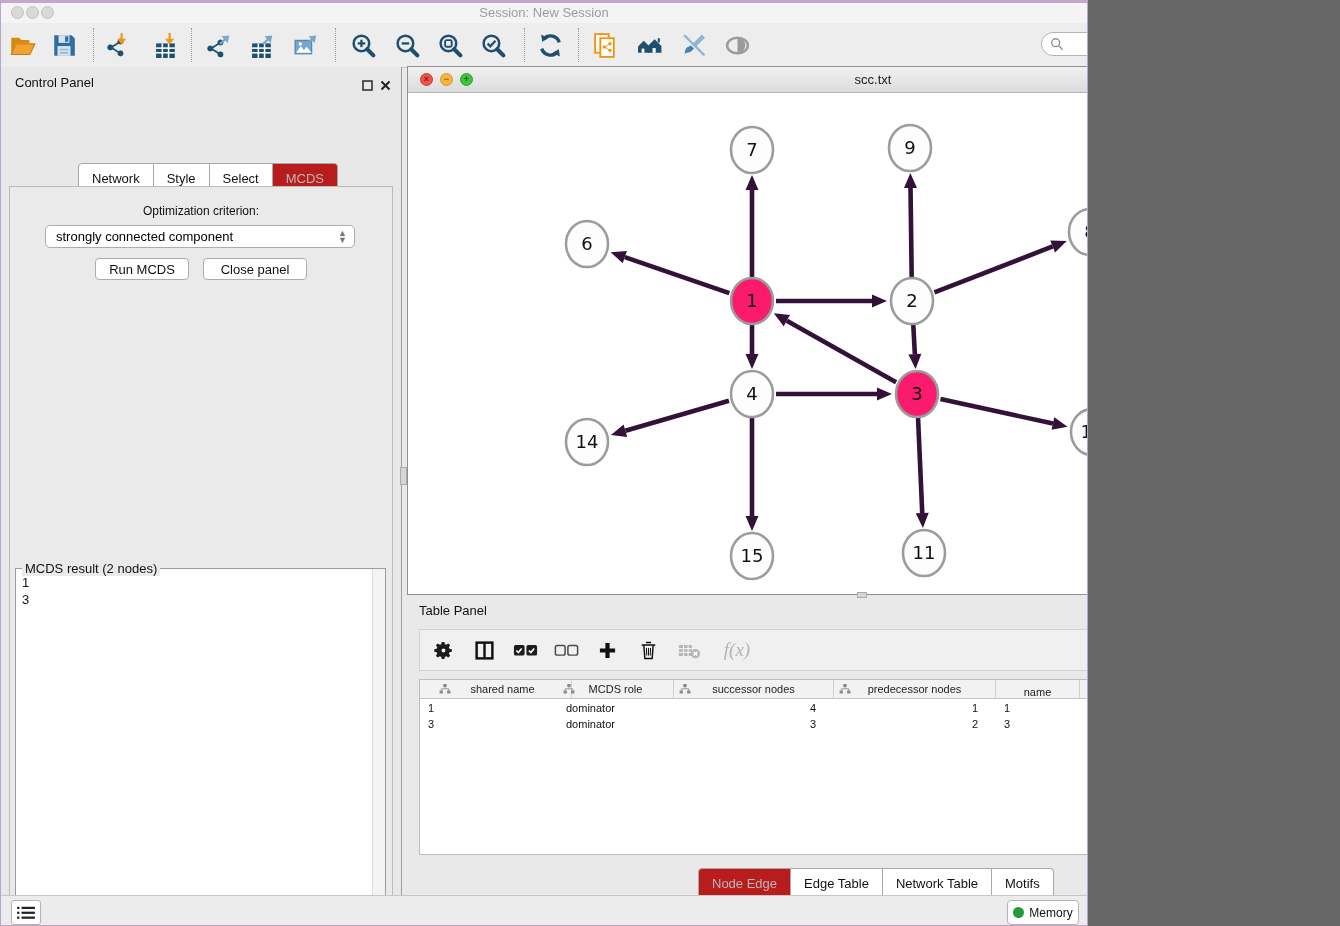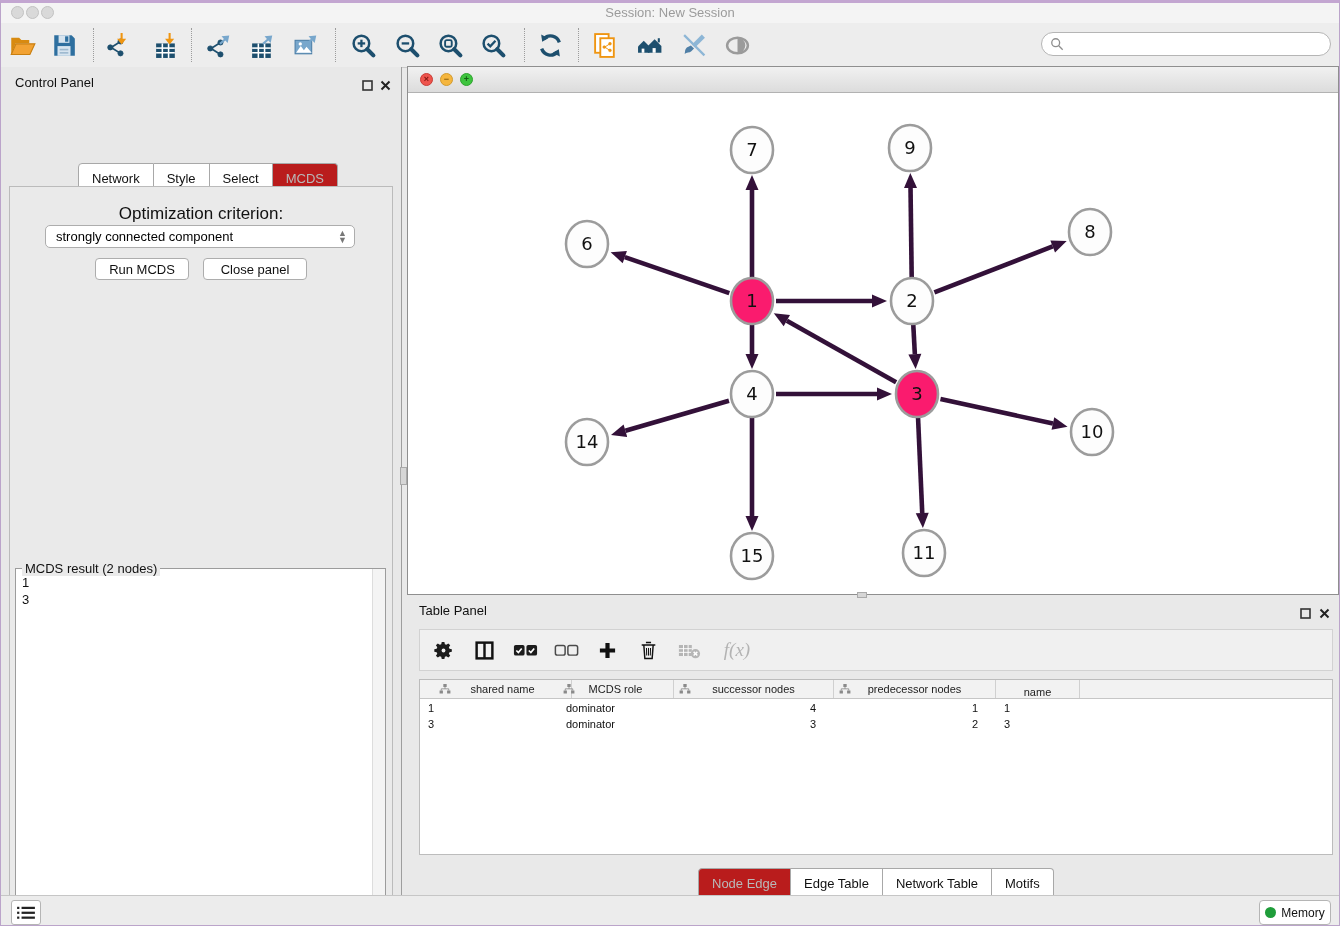--- a/index.html
+++ b/index.html
@@ -1,16 +1,16 @@
 <!DOCTYPE html>
 <html><head>
 <meta charset="utf-8">
 <style>
   html,body{margin:0;padding:0;background:#666;}
-  #app{position:relative;width:1340px;height:926px;box-sizing:border-box;
+  #app{position:relative;width:1088px;height:926px;box-sizing:border-box;
        background:#e9e9e9;font-family:"Liberation Sans","DejaVu Sans",sans-serif;
        overflow:hidden;border:1px solid #bba4ca;border-top:3px solid #c3a6d1;}
   .abs{position:absolute;}
   
   #titlebar{left:0;top:0;width:100%;height:20px;background:#f4f4f4;border-bottom:1px solid #cfcfcf;}
   .tl{position:absolute;top:3px;width:13px;height:13px;border-radius:50%;background:#d9d9d9;border:1px solid #c2c2c2;box-sizing:border-box;}
   #win-title{left:0;top:2px;width:100%;text-align:center;font-size:13px;color:#9b9b9b;}
   
   #toolbar{left:0;top:20px;width:100%;height:44px;background:#ededed;border-bottom:1px solid #c9c9c9;}
   .tbtn{position:absolute;top:5px;width:34px;height:34px;display:flex;align-items:center;justify-content:center;cursor:pointer;}
@@ -20,21 +20,21 @@
   
   #control-panel{left:0;top:64px;width:401px;height:828px;background:#e8e8e8;border-right:1px solid #9e9e9e;box-sizing:border-box;}
   .panel-title{font-size:13px;color:#111;}
   .panel-winbtn{position:absolute;width:13px;height:13px;cursor:pointer;}
   .seg-tabs{display:flex;}
   .seg{height:21px;line-height:21px;padding:4px 13px;font-size:13px;background:#fff;border:1px solid #a8a8a8;border-left:none;color:#111;cursor:pointer;white-space:nowrap;}
   .seg:first-child{border-left:1px solid #a8a8a8;border-radius:4px 0 0 4px;}
   .seg:last-child{border-radius:0 4px 4px 0;}
   .seg.active{background:#b91c1c;color:#b9b9b9;}
   #cp-box{left:8px;top:119px;width:384px;height:758px;border:1px solid #bbb;background:#eaeaea;box-sizing:border-box;}
-  #opt-label{left:8px;top:137px;width:384px;text-align:center;font-size:17px;color:#111;}
+  #opt-label{left:8px;top:137px;width:384px;text-align:center;font-size:12px;color:#111;}
   #opt-select{left:44px;top:158px;width:310px;height:23px;background:#fff;border:1px solid #adadad;border-radius:5px;box-sizing:border-box;display:flex;align-items:center;font-size:13px;padding-left:10px;cursor:pointer;}
   .stepper{margin-left:auto;margin-right:7px;font-size:9px;color:#777;line-height:7px;text-align:center;}
   .cpbtn{position:absolute;top:191px;height:22px;background:#fff;border:1px solid #adadad;border-radius:4px;font-size:13px;color:#111;display:flex;align-items:center;justify-content:center;cursor:pointer;box-sizing:border-box;}
   #mcds-group{left:14px;top:501px;width:371px;height:370px;border:1px solid #9c9c9c;background:#fff;box-sizing:border-box;}
   #mcds-legend{position:absolute;top:-8px;left:6px;background:#eaeaea;padding:0 3px;font-size:13px;color:#111;}
   #mcds-result{position:absolute;left:6px;top:5px;margin:0;font-family:"Liberation Sans","DejaVu Sans",sans-serif;font-size:13px;line-height:17px;color:#111;}
   #mcds-scroll{position:absolute;right:0;top:0;width:13px;height:100%;background:#f4f4f4;border-left:1px solid #ddd;box-sizing:border-box;}
   .grip{background:#d6d6d6;border:1px solid #aaa;box-sizing:border-box;}
   
   #net-window{left:406px;top:63px;width:932px;height:529px;border:1px solid #8f8f8f;background:#fff;box-sizing:border-box;}
@@ -288,20 +288,21 @@
     </div>
   </div>
 
   <div class="abs grip" style="left:399px;top:464px;width:7px;height:18px"></div>
 
   <div class="abs" id="net-window">
     <div id="nw-titlebar">
       <span class="light" style="left:12px;background:#ee544d;border:1px solid #c93c36;color:#7e1410">×</span>
       <span class="light" style="left:32px;background:#f5b63e;border:1px solid #d29b2e;color:#8a5f0e">−</span>
       <span class="light" style="left:52px;background:#3ec43e;border:1px solid #2ea32e;color:#156015">+</span>
+      <div id="nw-title">scc.txt</div>
     </div>
     <div id="net-canvas">
       <svg id="graph-svg" width="930" height="501">
           <g>
             <line x1="344" y1="184" x2="344" y2="97" stroke="#331139" stroke-width="4.6"></line>
             <polygon points="344,82 350.5,97 337.5,97" fill="#331139"></polygon>
           </g>
           <g>
             <line x1="321.3154350687673" y1="200.16351393284685" x2="216.80760821872127" y2="164.06081011192188" stroke="#331139" stroke-width="4.6"></line>
             <polygon points="202.6297551367008,159.1630063199512 218.92998986190858,157.91707377637968 214.68522657553396,170.20454644746408" fill="#331139"></polygon>

